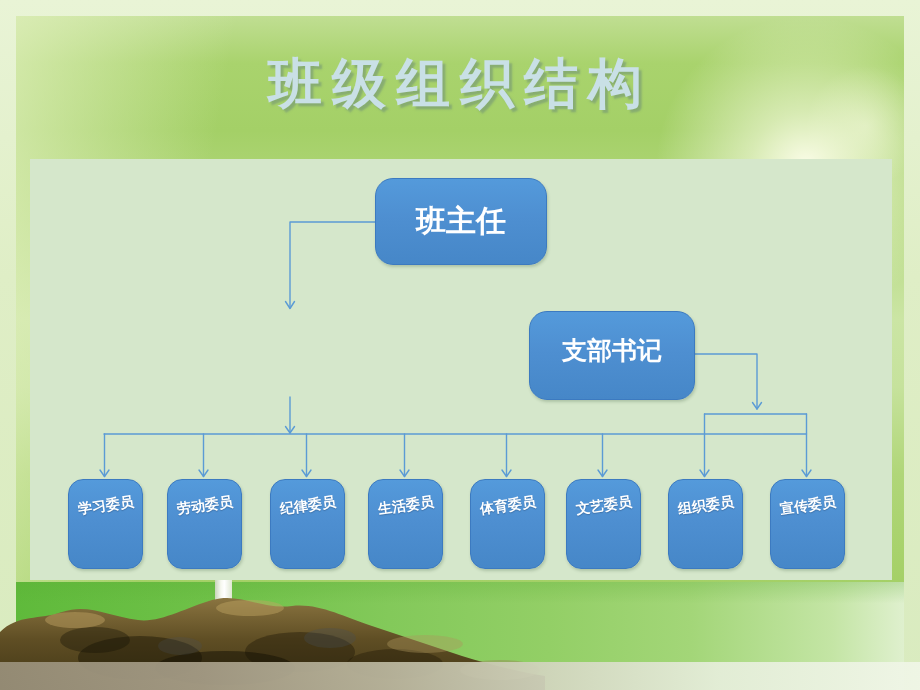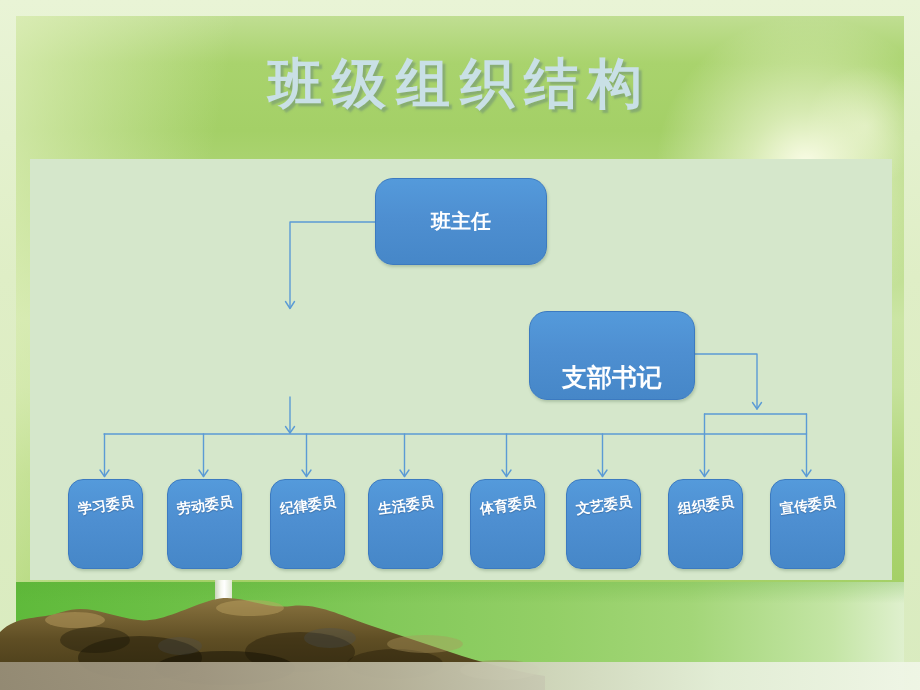--- a/index.html
+++ b/index.html
@@ -53,23 +53,23 @@
   .box{
     position:absolute;
     background:linear-gradient(180deg,#549adb 0%,var(--box-fill,#4e8fd1) 45%,#4687c8 100%);
     border:1.5px solid var(--box-border,#3c7ac0);
     border-radius:18px;
     box-shadow:1px 2px 3px rgba(60,90,60,0.25);
     display:flex;align-items:center;justify-content:center;
     color:var(--box-text,#ffffff);
     font-weight:bold;
   }
-  .box-root{left:375px;top:178px;width:170px;height:85px;font-size:20px;}
+  .box-root{left:375px;top:178px;width:170px;height:85px;font-size:30px;}
   .box-mgr1{left:212px;top:311px;width:163px;height:86px;font-size:25px;}
-  .box-mgr2{left:529px;top:311px;width:164px;height:87px;font-size:25px;align-items:flex-end;}
+  .box-mgr2{left:529px;top:311px;width:164px;height:87px;font-size:25px;}
   .box-mgr1 .box-label,.box-mgr2 .box-label{transform:translateY(-5px);}
   .cbox{
     position:absolute;top:479px;width:73px;height:88px;
     border-radius:15px;font-size:14px;
     align-items:flex-start;
   }
   .cbox .box-label{
     display:inline-block;margin-top:17px;
     transform:rotate(-8deg);
     white-space:nowrap;

